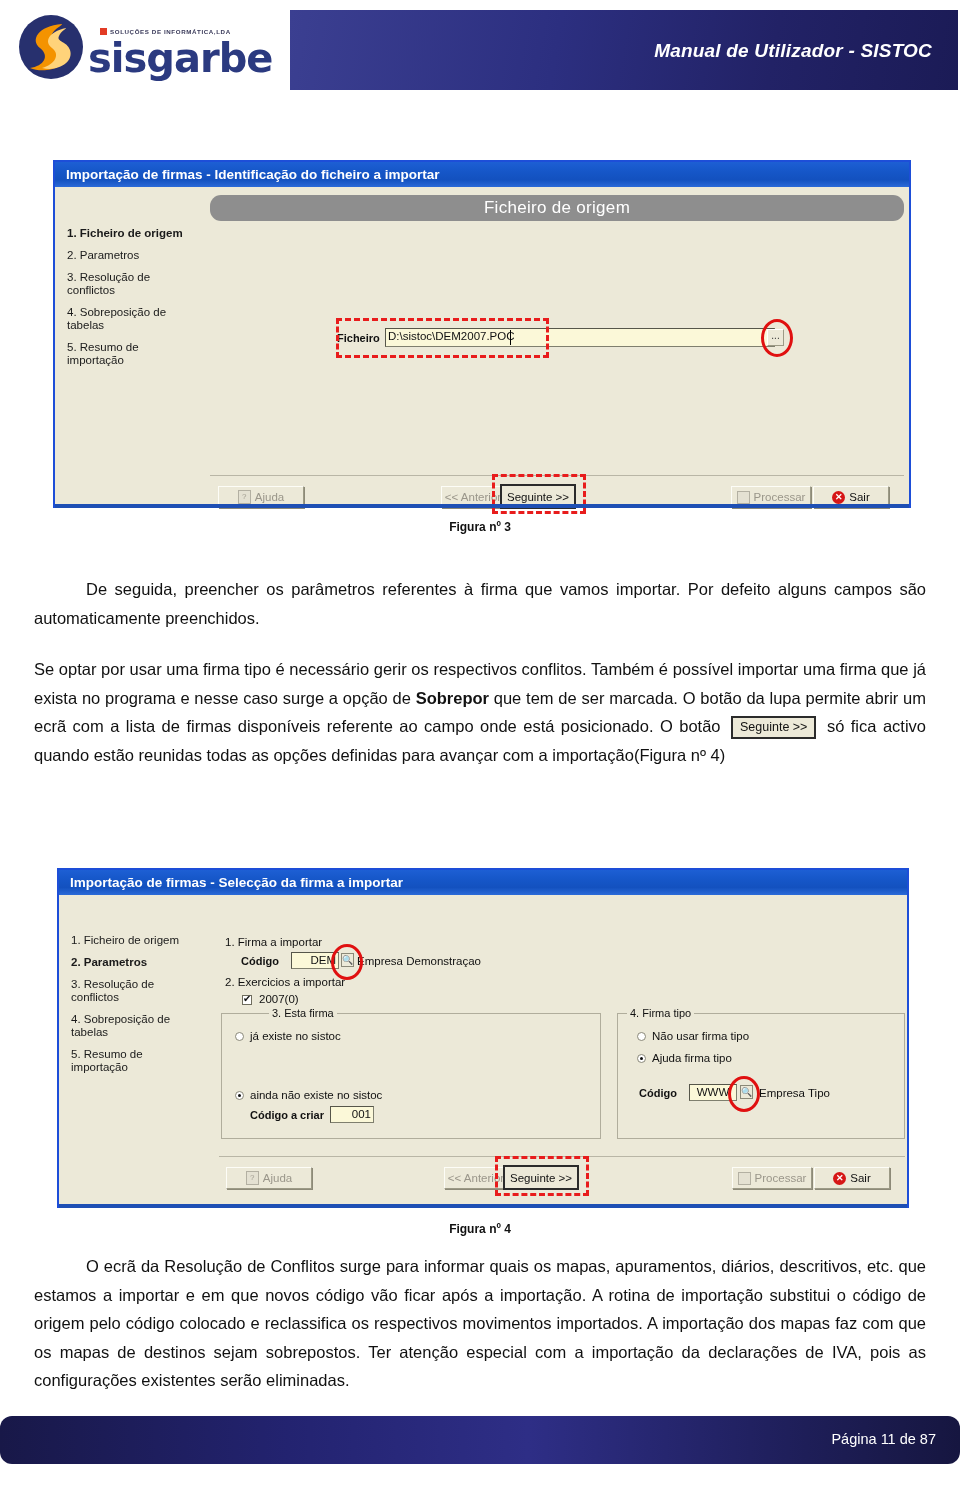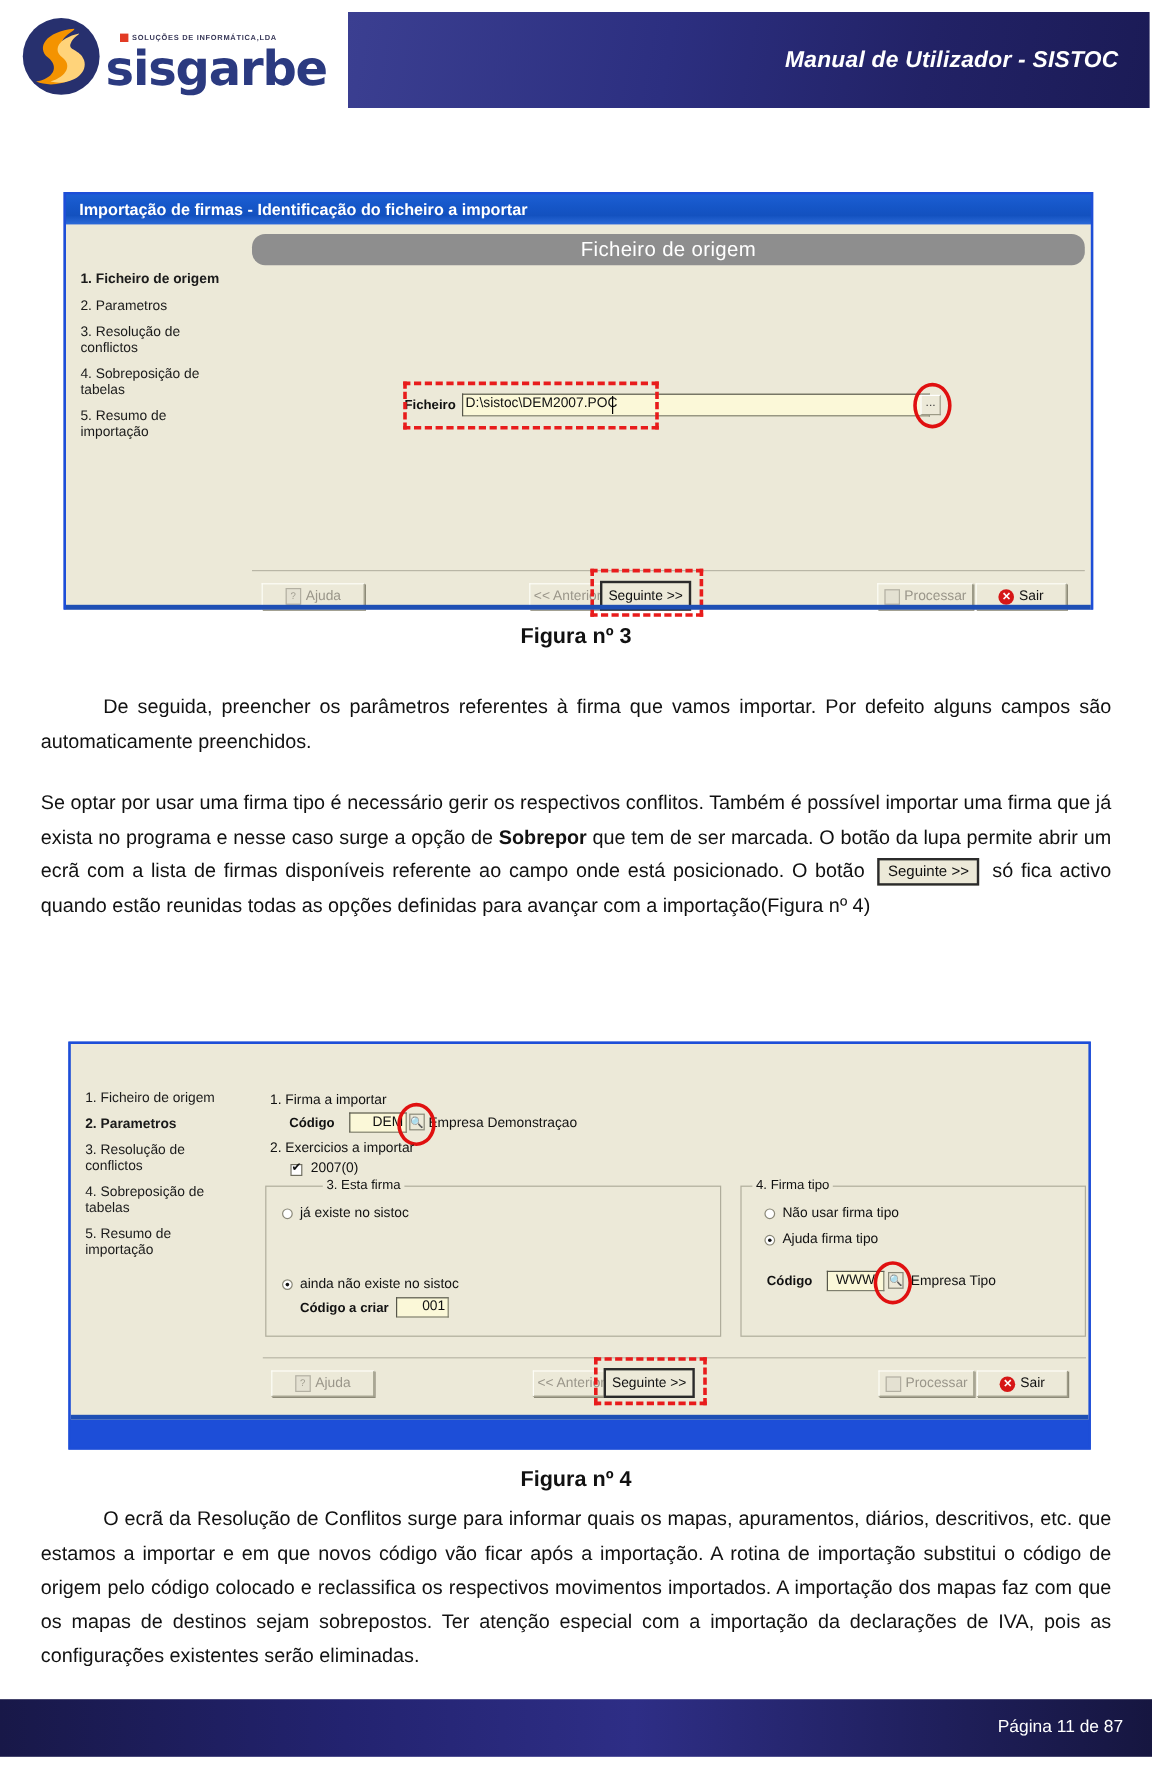--- a/index.html
+++ b/index.html
@@ -94,34 +94,34 @@
   .radio{position:absolute;width:9px;height:9px;border-radius:50%;
     border:1px solid #8a8878;background:#fff;box-sizing:border-box;}
   .radio.on::after{content:"";position:absolute;left:2px;top:2px;width:3px;height:3px;
     border-radius:50%;background:#111;}
   .chk{position:absolute;width:10px;height:10px;border:1px solid #6f6d5e;background:#fff;box-sizing:border-box;}
   .chk.on::after{content:"\2714";position:absolute;left:0px;top:-3px;font-size:10px;color:#111;line-height:12px;}
   .lupa{position:absolute;width:13px;height:14px;box-sizing:border-box;
     border:1px solid #8a8878;background:#ece9d8;font-size:9px;line-height:12px;text-align:center;color:#2a6fa8;}
 
   
-  .figcap{position:absolute;width:960px;text-align:center;font-weight:bold;font-size:18px;color:#111;}
+  .figcap{position:absolute;width:960px;text-align:center;font-weight:bold;font-size:12px;color:#111;}
   .para{position:absolute;font-size:16.5px;line-height:28.5px;color:#111;
     text-align:justify;font-family:"Liberation Sans", sans-serif;}
   .para b{font-weight:bold;}
   .inline-btn{
     display:inline-block;vertical-align:middle;background:#ece9d8;
     border:2px solid #2b2b2b;padding:2px 7px 3px 7px;font-size:12.5px;color:#111;
     line-height:14px;margin:0 4px;font-family:"Liberation Sans", sans-serif;
     box-sizing:border-box;
   }
 
   
   .footer{position:absolute;left:0;bottom:22px;width:960px;height:48px;
-    background:linear-gradient(90deg,#181848 0%,#232370 30%,#2e2e86 55%,#20205e 80%,#161640 100%);}
+    background:linear-gradient(90deg,#181848 0%,#232370 30%,#2e2e86 55%,#20205e 80%,#161640 100%);border-radius:12px;}
   .footer-text{position:absolute;right:24px;top:15px;color:#fff;font-size:14.5px;
     font-family:"Liberation Sans", sans-serif;white-space:nowrap;}
 </style>
 </head>
 <body>
 
 <div class="header">
   <div class="logo-wrap">
     <svg class="logo-mark" viewBox="0 0 66 66">
       <ellipse cx="33" cy="33" rx="32" ry="32" fill="#27306e"></ellipse>
@@ -191,20 +191,21 @@
 
 <div class="figcap" style="left:0;top:520px;">Figura nº 3</div>
 
 <div class="para" style="left:34px;top:575px;width:892px;text-indent:52px;">De seguida, preencher os parâmetros referentes à firma que vamos importar. Por defeito alguns campos são automaticamente preenchidos.</div>
 
 <div class="para" style="left:34px;top:655px;width:892px;">
   <span>Se optar por usar uma firma tipo é necessário gerir os respectivos conflitos. Também é possível importar uma firma que já exista no programa e nesse caso surge a opção de </span><b>Sobrepor</b><span> que tem de ser marcada. O botão da lupa permite abrir um ecrã com a lista de firmas disponíveis referente ao campo onde está posicionado. O botão </span><span class="inline-btn">Seguinte &gt;&gt;</span><span> só fica activo quando estão reunidas todas as opções definidas para avançar com a importação(Figura nº 4)</span>
 </div>
 
 <div class="win" style="left:57px;top:868px;width:852px;height:340px;">
+  <div class="win-title">Importação de firmas - Selecção da firma a importar</div>
   <div class="win-body" style="height:313px;">
 
 
     <div class="steps" style="left:12px;top:39px;width:145px;">
       <div class="step">1. Ficheiro de origem</div>
       <div class="step active">2. Parametros</div>
       <div class="step">3. Resolução de
 conflictos</div>
       <div class="step">4. Sobreposição de
 tabelas</div>

